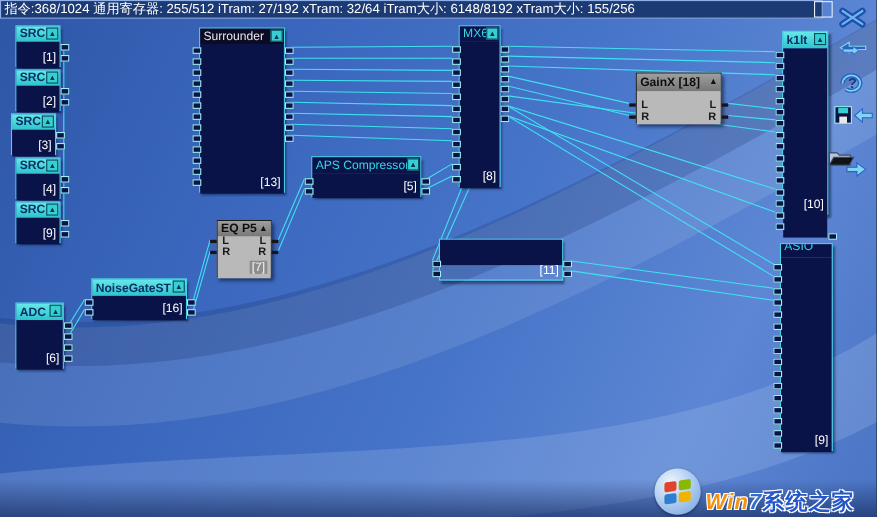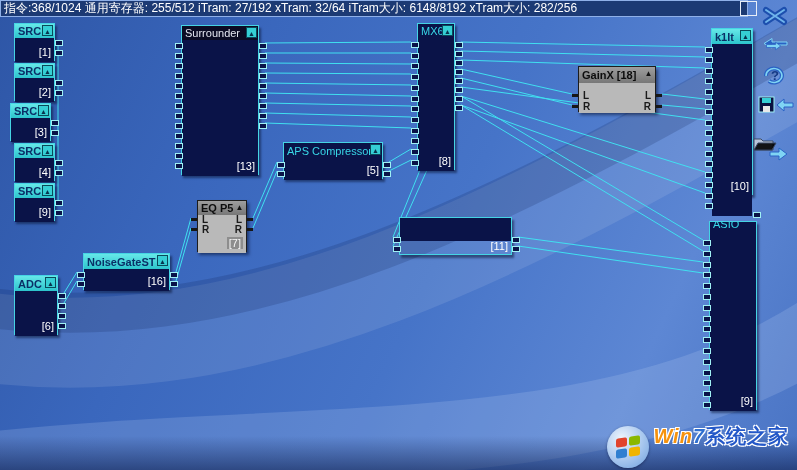--- a/index.html
+++ b/index.html
@@ -39,21 +39,21 @@
   .v-darker .body{background:#0a1348;}
   .v-gray{border:1px solid #1c1c1c;background:#b9b9b9;box-shadow:2px 3px 3px rgba(5,15,45,.55);}
   .v-gray .titlebar{background:linear-gradient(180deg,#9e9e9e,#777);color:#0d0d0d;font-weight:bold;}
   .v-gray .body{background:#b9b9b9;}
   .v-gray .collapse-btn{background:none;border:none;color:#111;font-size:8px;}
   .v-gray .pin{background:#161616;border:none;height:3px;}
   .v-gray .num{color:#f6f6f6;background:#8d8d8d;padding:0 2px;}
   
   .tool{position:absolute;z-index:50;cursor:pointer;}
   
-  #watermark{position:absolute;right:8px;bottom:2px;z-index:60;display:flex;align-items:flex-start;gap:4px;}
+  #watermark{position:absolute;right:20px;bottom:2px;z-index:60;display:flex;align-items:flex-end;gap:4px;}
   #wm-logo{width:42px;height:42px;border-radius:50%;
     background:radial-gradient(circle at 35% 30%,#eef5fd,#a6c6ee 55%,#7aa8e0 90%);
     display:flex;align-items:center;justify-content:center;box-shadow:0 1px 3px rgba(0,0,30,.4);}
   #wm-flag{display:grid;grid-template-columns:11px 11px;grid-template-rows:9px 9px;gap:2px;transform:skewY(-8deg);}
   #wm-flag div{border-radius:2px;}
   .fl-red{background:#e1442d;}.fl-green{background:#8ab800;}
   .fl-blue{background:#2f7fd0;}.fl-yellow{background:#f0b400;}
   #wm-texts{display:flex;flex-direction:column;align-items:center;line-height:1.05;}
   .wm-line1{font-weight:bold;font-size:20px;font-style:italic;letter-spacing:1px;}
   .wm-win{color:#f5920f;text-shadow:-1px -1px 0 #fff,1px -1px 0 #fff,-1px 1px 0 #fff,1px 1px 0 #fff;}
@@ -67,21 +67,21 @@
 
 <div id="page">
 
   <svg id="bg-svg" width="797" height="470">
     <path d="M -60 330 C 240 390 520 230 850 40" stroke="rgba(255,255,255,0.10)" stroke-width="90" fill="none"></path>
     <path d="M -60 300 C 240 360 520 200 850 10" stroke="rgba(10,25,80,0.18)" stroke-width="40" fill="none"></path>
     <path d="M -40 470 C 300 430 600 470 820 330" stroke="rgba(190,210,245,0.20)" stroke-width="70" fill="none"></path>
   </svg>
   <div id="bottom-band"></div>
 
-  <div id="statusbar">指令:368/1024 通用寄存器: 255/512 iTram: 27/192 xTram: 32/64 iTram大小: 6148/8192 xTram大小: 282/256</div>
+  <div id="statusbar">指令:368/1024 通用寄存器: 255/512 iTram: 27/192 xTram: 32/64 iTram大小: 6148/8192 xTram大小: 155/256</div>
   <div id="status-indicator"></div>
 
   <svg id="wires" width="797" height="470">
       <line x1="64" y1="293" x2="77" y2="272" stroke="#40e0f0" stroke-width="1"></line>
       <line x1="64" y1="303" x2="77" y2="281" stroke="#40e0f0" stroke-width="1"></line>
       <line x1="176" y1="272" x2="191" y2="218" stroke="#40e0f0" stroke-width="1"></line>
       <line x1="176" y1="281" x2="191" y2="228" stroke="#40e0f0" stroke-width="1"></line>
       <line x1="253" y1="218" x2="277" y2="162" stroke="#40e0f0" stroke-width="1"></line>
       <line x1="253" y1="228" x2="277" y2="171" stroke="#40e0f0" stroke-width="1"></line>
       <line x1="389" y1="162" x2="411" y2="149" stroke="#40e0f0" stroke-width="1"></line>

